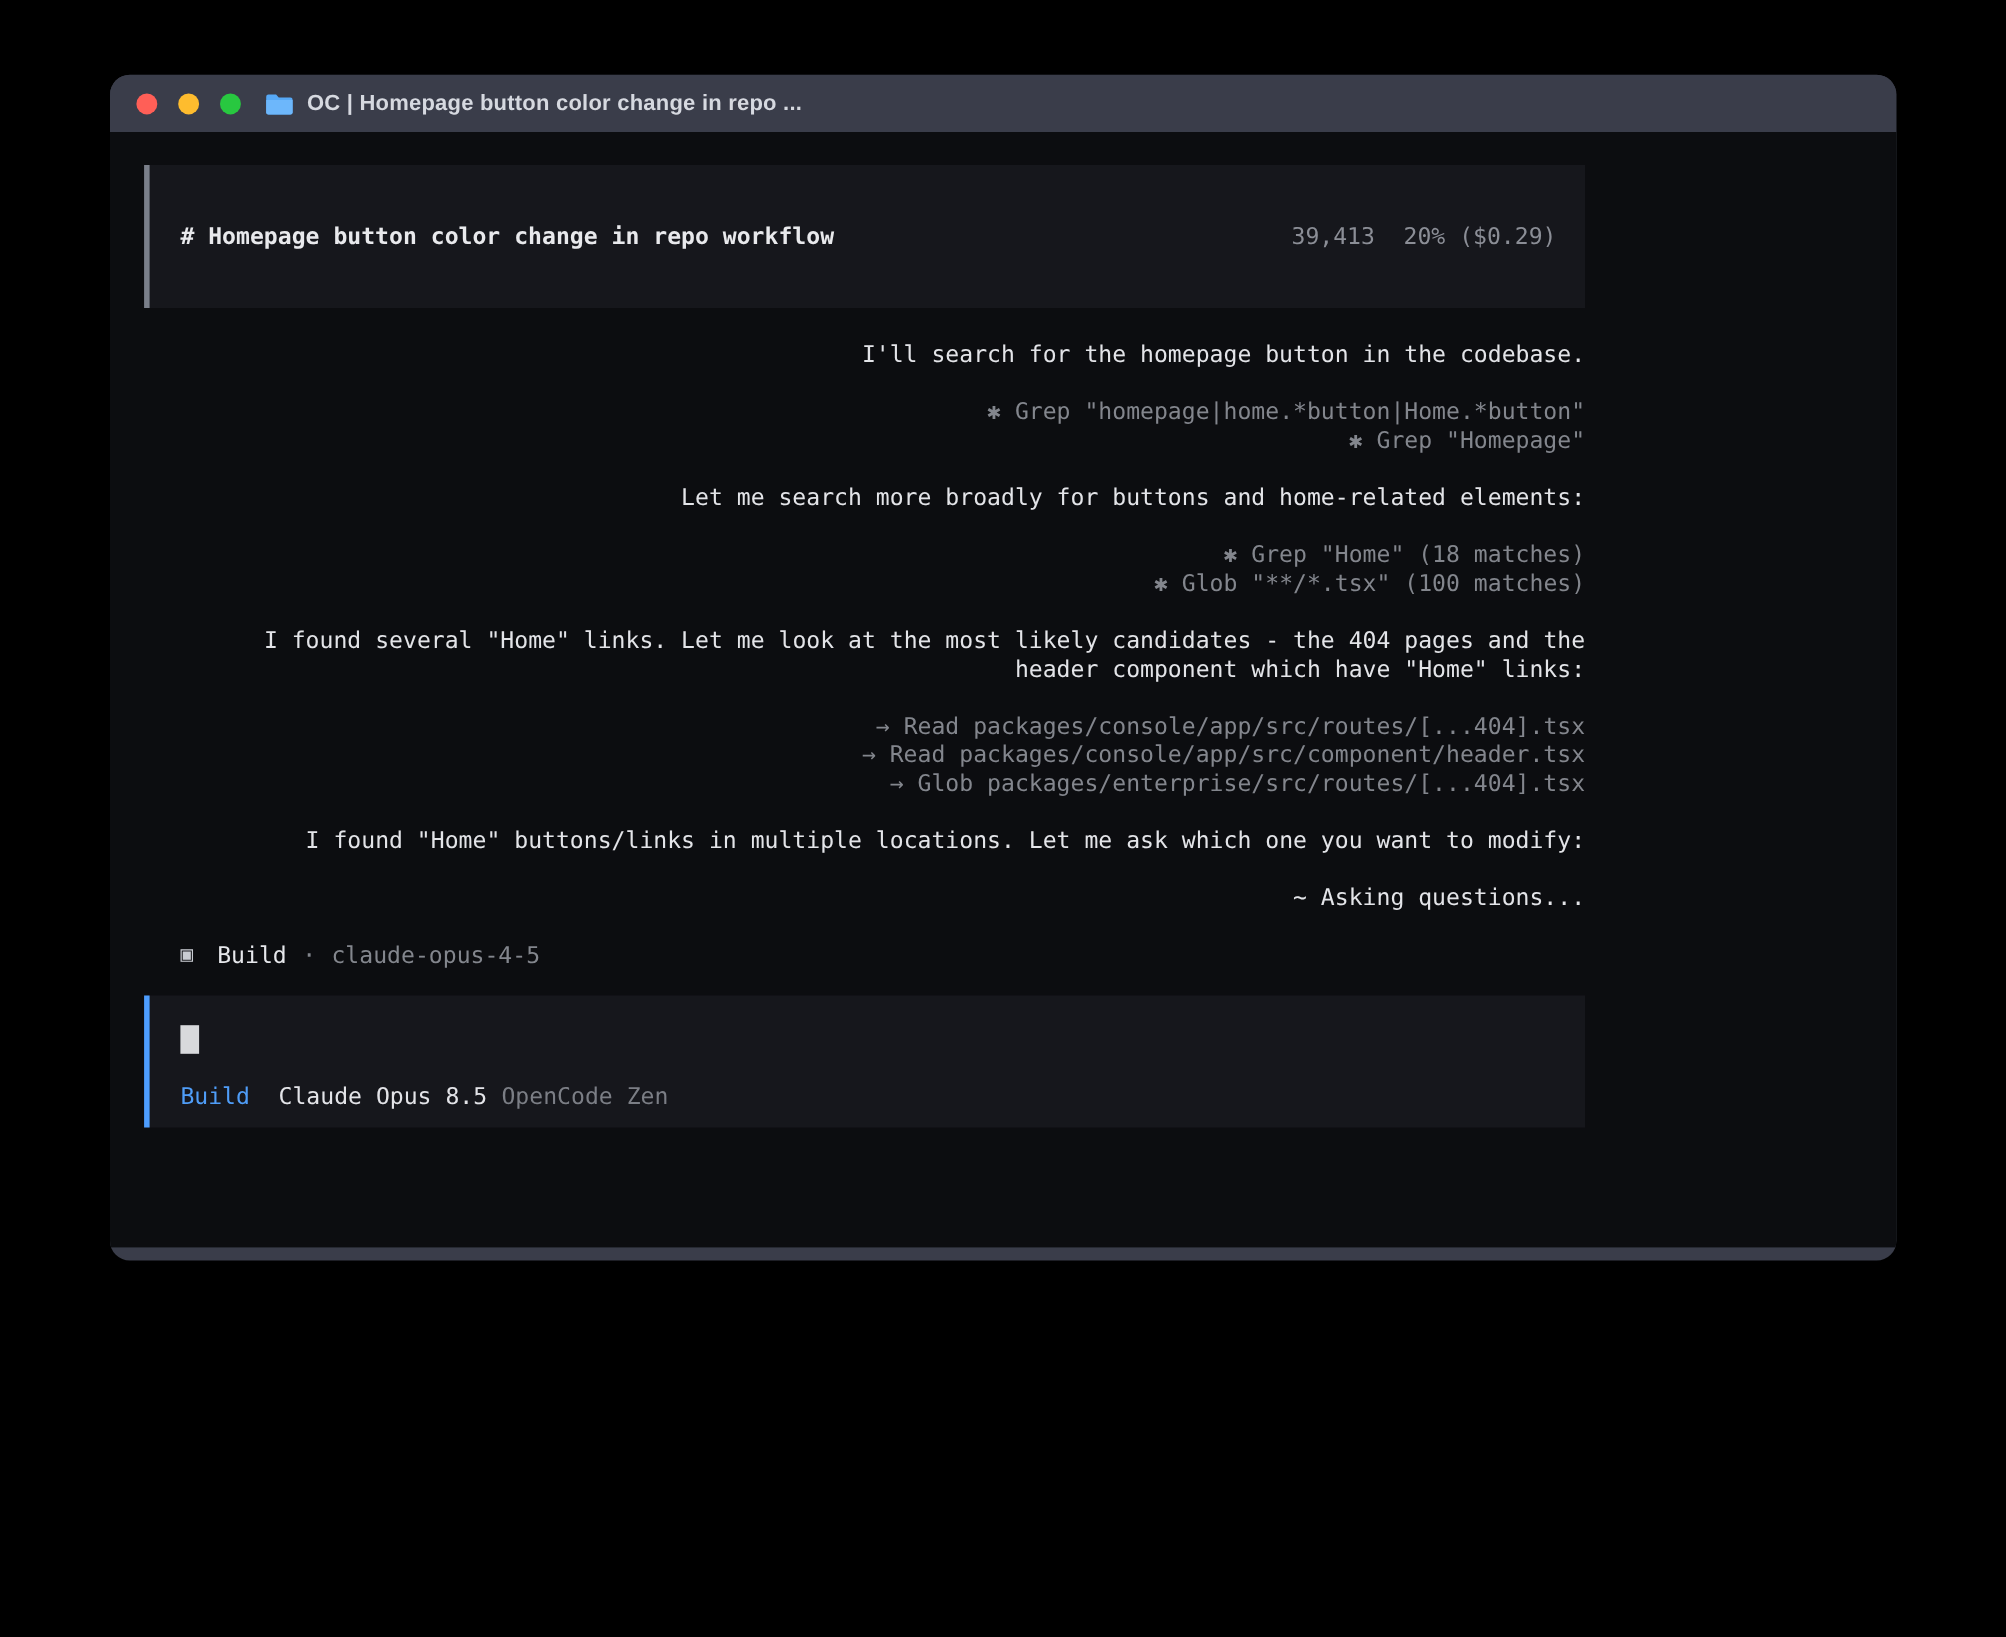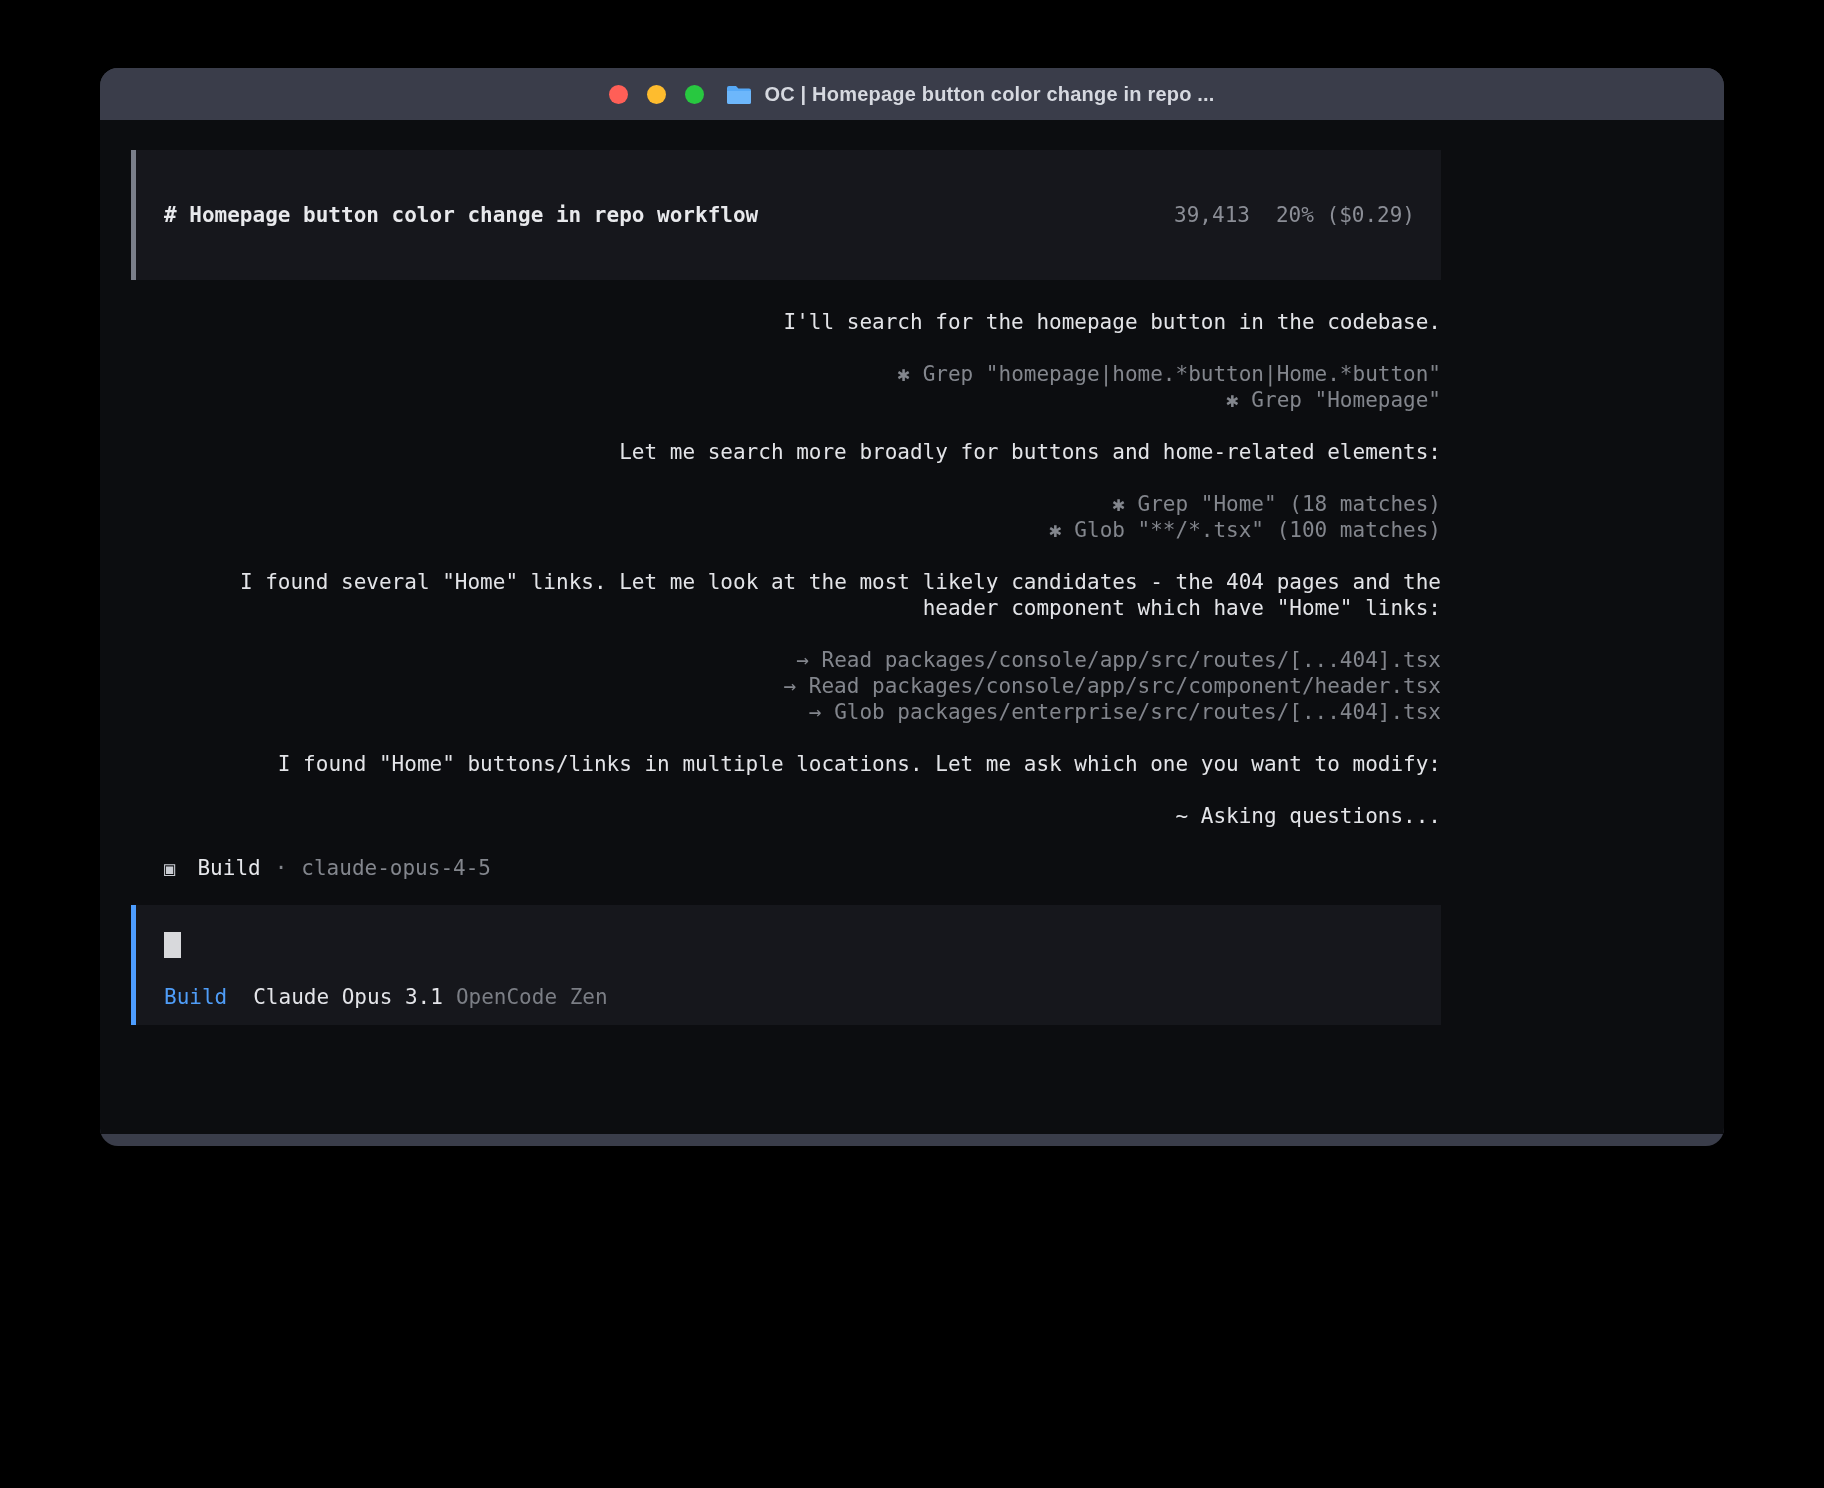--- a/index.html
+++ b/index.html
@@ -10,21 +10,20 @@
 
   .window {
     position:absolute; left:100px; top:68px; width:1624px; height:1078px;
     background:#3a3d4a; border-radius:18px; overflow:hidden;
     box-shadow:0 24px 60px rgba(0,0,0,0.6);
   }
 
   .titlebar {
     height:52px; display:flex; align-items:center; padding:0 24px;
     background:#3a3d4a;
-    justify-content:center;
   }
   .traffic { display:flex; align-items:center; gap:19px; }
   .light { width:19px; height:19px; border-radius:50%; }
   .light.red { background:#ff5f57; }
   .light.yellow { background:#febc2e; }
   .light.green { background:#28c840; }
 
   .folder-icon { margin-left:22px; display:flex; align-items:center; }
   .window-title {
     margin-left:12px; font-family:"Liberation Sans", sans-serif;
@@ -146,21 +145,21 @@
             <span class="sep">·</span>
             <span class="model">claude-opus-4-5</span>
           </div>
 
         </div>
 
         <div class="block prompt">
           <div class="cursor"></div>
           <div class="prompt-meta">
             <span class="agent">Build</span>
-            <span class="model">Claude Opus 3.1</span>
+            <span class="model">Claude Opus 8.5</span>
             <span class="provider">OpenCode Zen</span>
           </div>
         </div>
 
       </div>
     </div>
 
   </div>
 </div>
 

